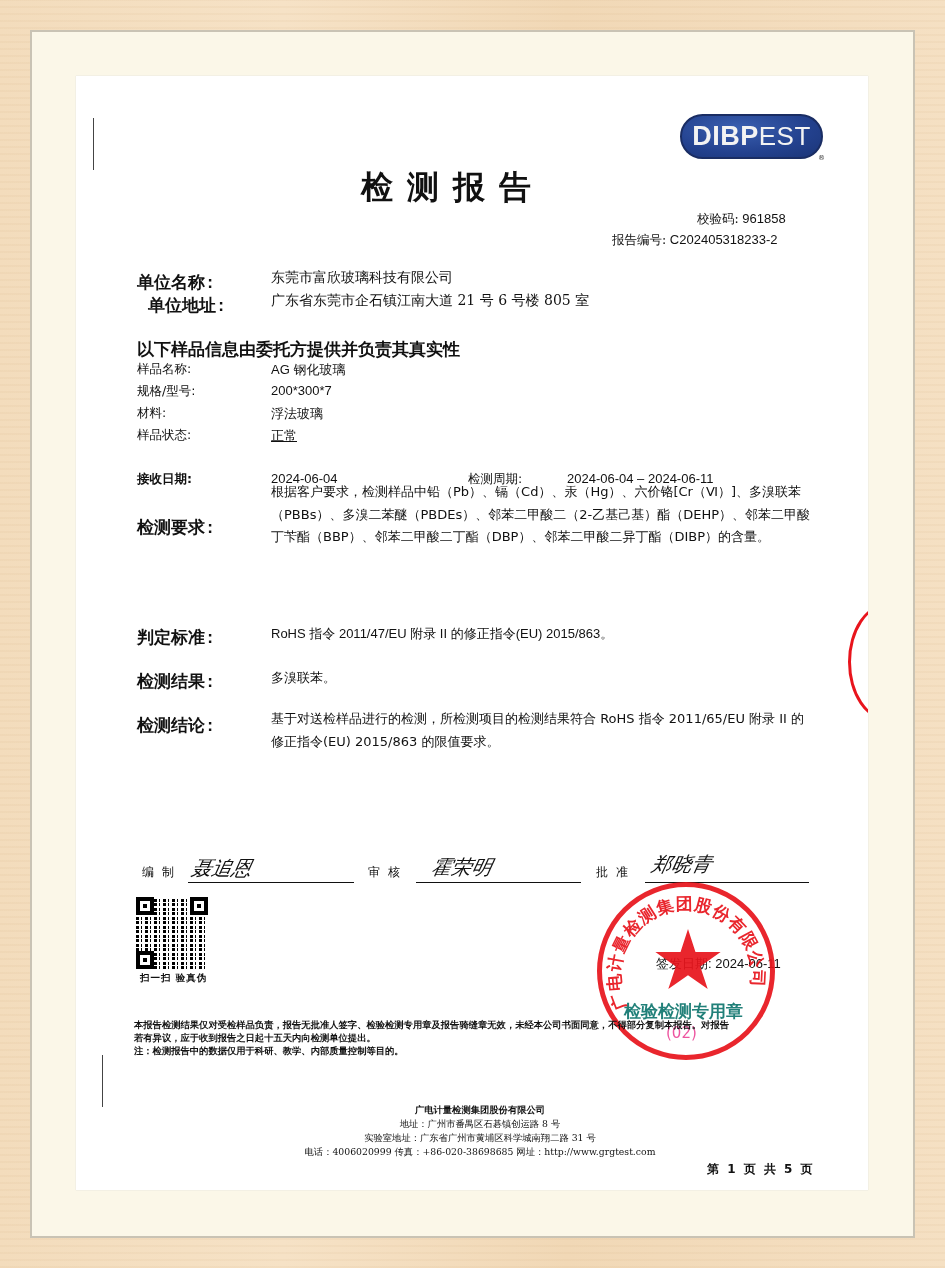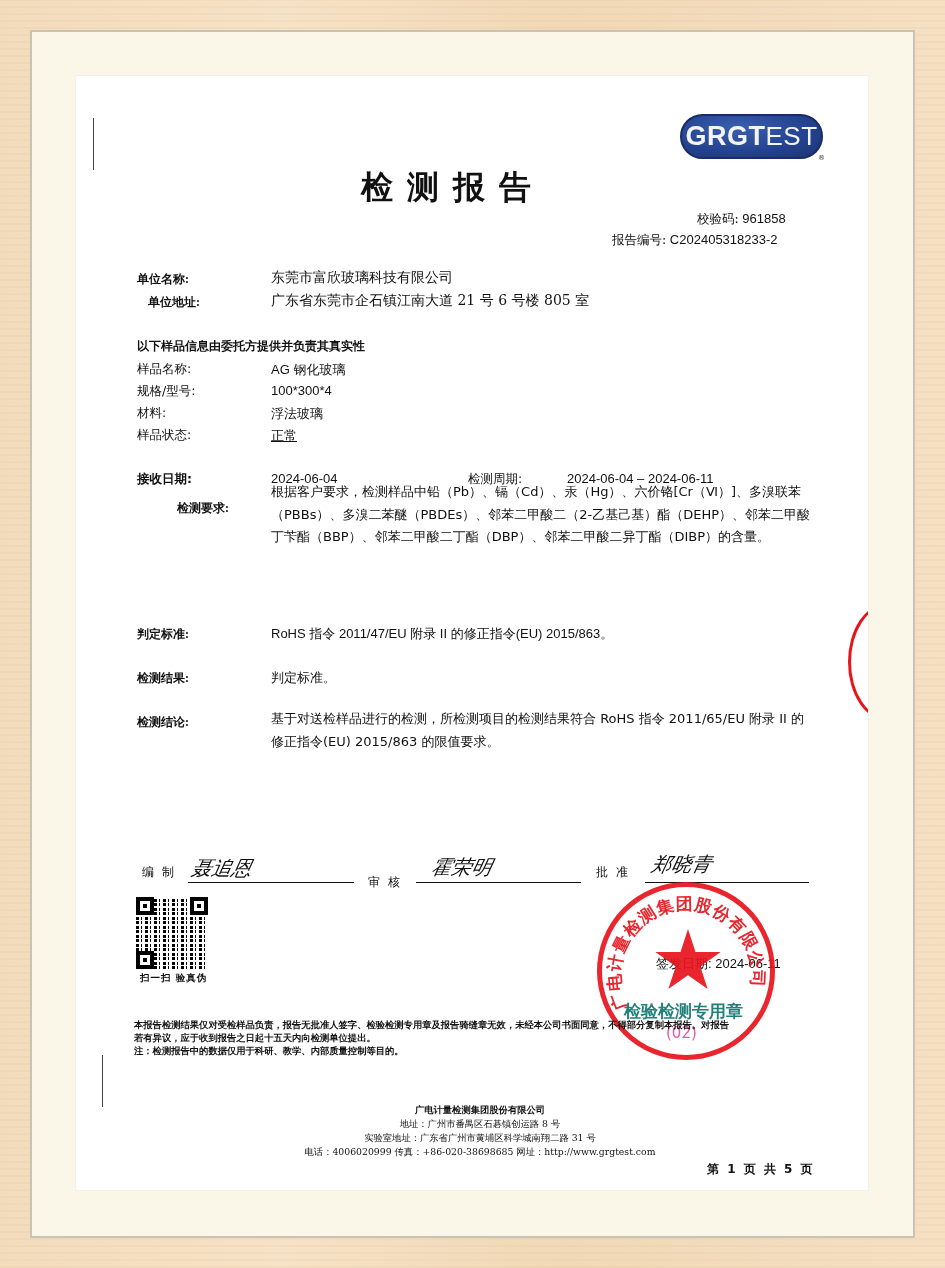--- a/index.html
+++ b/index.html
@@ -38,21 +38,21 @@
     font-weight: bold; font-size: 27px; letter-spacing: 0.5px;
   }
   .logo .thin { font-weight: normal; font-size: 26px; }
   .logo-r { position: absolute; left: 818px; top: 154px; font-size: 7px; color: #333; }
 
   .title { left: 361px; top: 166px; font-size: 32px; letter-spacing: 14px; font-family: "DejaVu Serif", serif; font-weight: bold; }
 
   .meta { font-size: 13px; font-family: "Liberation Sans", sans-serif; }
   .meta .lbl { font-family: "DejaVu Serif", serif; font-size: 12.5px; }
 
-  .lbl-b { font-weight: bold; font-size: 12px; font-family: Liberation Serif, serif; }
+  .lbl-b { font-weight: bold; font-size: 17px; font-family: Liberation Mono, monospace; }
   .val-s { font-size: 14px; font-family: "DejaVu Serif", serif; }
   .lbl-n { font-size: 12.5px; font-family: "DejaVu Sans", sans-serif; }
   .val-n { font-size: 13px; font-family: "Liberation Sans", sans-serif; }
 
   .para { position: absolute; left: 271px; width: 540px; font-size: 13px; line-height: 22.5px; font-family: "DejaVu Sans", sans-serif; white-space: normal; }
 
   .sig-label { font-size: 12px; letter-spacing: 8px; }
   .sig-line { position: absolute; height: 0; border-top: 1.2px solid #111; }
   .sig { font-family: "DejaVu Serif", serif; font-style: italic; font-size: 20px; color: #111; transform: skewX(-12deg); }
 
@@ -97,21 +97,21 @@
 
 <div class="frame-grain"></div>
 <div class="mat"></div>
 
 <div class="paper"></div>
 
 <div class="bracket" style="left:93px; top:118px; height:52px;"></div>
 <div class="bracket" style="left:102px; top:1055px; height:52px;"></div>
 
 <div class="logo">
-  <span>GRGT</span>
+  <span>DIBP</span>
     <span class="thin">EST</span>
 </div>
 <div class="abs logo-r">®</div>
 
 <div class="abs title">检测报告</div>
 
 <div class="abs meta" style="left:697px; top:211px;">
   <span class="lbl">校验码:</span>
   <span>961858</span>
 </div>
@@ -122,48 +122,48 @@
 
 <div class="abs lbl-b" style="left:137px; top:271px;">单位名称:</div>
 <div class="abs val-s" style="left:271px; top:269px;">东莞市富欣玻璃科技有限公司</div>
 <div class="abs lbl-b" style="left:137px; top:294px;margin-left:11px;">单位地址:</div>
 <div class="abs val-s" style="left:271px; top:292px;">广东省东莞市企石镇江南大道 21 号 6 号楼 805 室</div>
 
 <div class="abs lbl-b" style="left:137px; top:338px;">以下样品信息由委托方提供并负责其真实性</div>
 <div class="abs lbl-n" style="left:137px; top:361px;">样品名称:</div>
 <div class="abs val-n" style="left:271px; top:361px;">AG 钢化玻璃</div>
 <div class="abs lbl-n" style="left:137px; top:383px;">规格/型号:</div>
-<div class="abs val-n" style="left:271px; top:383px;">100*300*4</div>
+<div class="abs val-n" style="left:271px; top:383px;">200*300*7</div>
 <div class="abs lbl-n" style="left:137px; top:405px;">材料:</div>
 <div class="abs val-n" style="left:271px; top:405px;">浮法玻璃</div>
 <div class="abs lbl-n" style="left:137px; top:427px;">样品状态:</div>
 <div class="abs val-n" style="left:271px; top:427px;text-decoration:underline;">正常</div>
 
 <div class="abs lbl-n" style="left:137px; top:471px;font-weight:bold;">接收日期:</div>
 <div class="abs val-n" style="left:271px; top:471px;">2024-06-04</div>
 <div class="abs lbl-n" style="left:468px; top:471px;">检测周期:</div>
 <div class="abs val-n" style="left:567px; top:471px;">2024-06-04 – 2024-06-11</div>
 
-<div class="abs lbl-b" style="left:137px; top:500px;margin-left:40px;">检测要求:</div>
+<div class="abs lbl-b" style="left:137px; top:516px;">检测要求:</div>
 <div class="para" style="top:481px;">根据客户要求，检测样品中铅（Pb）、镉（Cd）、汞（Hg）、六价铬[Cr（Ⅵ）]、多溴联苯（PBBs）、多溴二苯醚（PBDEs）、邻苯二甲酸二（2-乙基己基）酯（DEHP）、邻苯二甲酸丁苄酯（BBP）、邻苯二甲酸二丁酯（DBP）、邻苯二甲酸二异丁酯（DIBP）的含量。</div>
 
 <div class="abs lbl-b" style="left:137px; top:626px;">判定标准:</div>
 <div class="abs val-n" style="left:271px; top:625px;">RoHS 指令 2011/47/EU 附录 II 的修正指令(EU) 2015/863。</div>
 
 <div class="abs lbl-b" style="left:137px; top:670px;">检测结果:</div>
-<div class="abs val-n" style="left:271px; top:669px;">判定标准。</div>
+<div class="abs val-n" style="left:271px; top:669px;">多溴联苯。</div>
 
 <div class="abs lbl-b" style="left:137px; top:714px;">检测结论:</div>
 <div class="para" style="top:708px;">基于对送检样品进行的检测，所检测项目的检测结果符合 RoHS 指令 2011/65/EU 附录 II 的修正指令(EU) 2015/863 的限值要求。</div>
 
 <div class="abs sig-label" style="left:142px; top:864px;">编制</div>
 <div class="abs sig" style="left:192px; top:855px;">聂追恩</div>
 <div class="sig-line" style="left:188px; top:882px; width:166px;"></div>
 
-<div class="abs sig-label" style="left:368px; top:864px;margin-top:10px;">审核</div>
+<div class="abs sig-label" style="left:368px; top:864px;">审核</div>
 <div class="abs sig" style="left:432px; top:854px;">霍荣明</div>
 <div class="sig-line" style="left:416px; top:882px; width:165px;"></div>
 
 <div class="abs sig-label" style="left:596px; top:864px;">批准</div>
 <div class="abs sig" style="left:652px; top:851px;">郑晓青</div>
 <div class="sig-line" style="left:645px; top:882px; width:164px;"></div>
 
 <div class="qr"></div>
 <div class="qr-finder" style="left:136px; top:897px;"></div>
 <div class="qr-finder" style="left:190px; top:897px;"></div>

